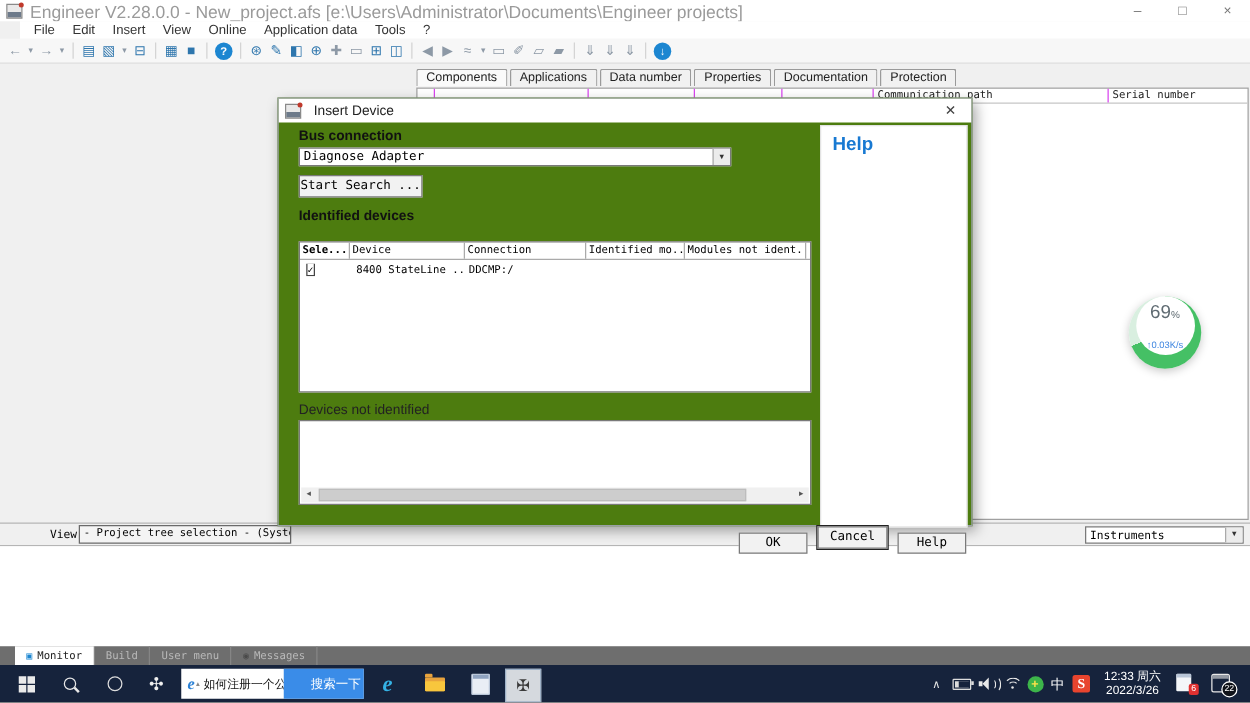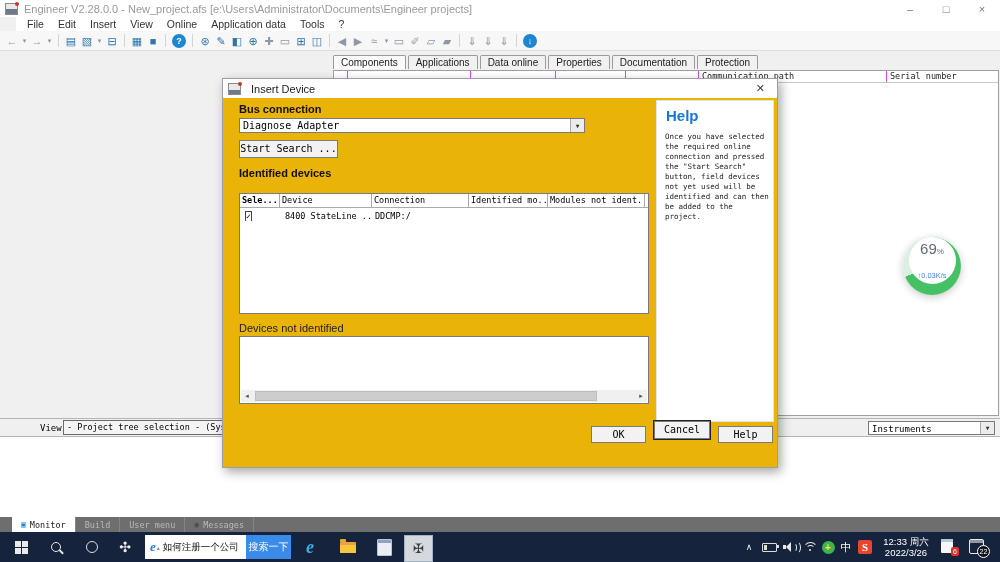--- a/index.html
+++ b/index.html
@@ -7,21 +7,21 @@
     font-family:"Liberation Sans",sans-serif;overflow:hidden;}
 
   
   .titlebar{position:absolute;left:0;top:0;width:1000px;height:17px;background:#fff;
     display:flex;align-items:center;}
   .mini-app-icon{width:11px;height:10px;margin:0 6px 0 5px;
     background:linear-gradient(#e9e9e9 0 55%,#6d7a8a 55% 100%);
     border:1px solid #8a8a8a;position:relative;}
   .mini-app-icon::after{content:"";position:absolute;right:-2px;top:-2px;width:4px;height:4px;
     border-radius:50%;background:#c0392b;}
-  .title-text{font-size:11px;color:#9a9a9a;white-space:nowrap;}
+  .title-text{font-size:14px;color:#9a9a9a;white-space:nowrap;}
   .win-btns{margin-left:auto;display:flex;align-items:center;color:#777;font-size:11px;}
   .win-btn{width:36px;text-align:center;cursor:default;}
 
   
   .menubar{position:absolute;left:16px;top:17px;width:1000px;height:14px;background:#fff;
     display:flex;align-items:center;font-size:10.5px;color:#333;padding-left:4px;box-sizing:border-box;}
   .menu-item{padding:0 7px;}
 
   
   .toolbar{position:absolute;left:0;top:31px;width:1000px;height:20px;background:#f7f7f7;
@@ -90,21 +90,21 @@
   .search-glass::after{content:"";position:absolute;width:5px;height:1.5px;background:#e8e8e8;
     transform:rotate(45deg);right:-4px;bottom:-1px;}
   .circle-o{width:10px;height:10px;border:1.5px solid #dcdcdc;border-radius:50%;}
   .pinwheel{font-size:14px;color:#f0f0f0;}
   .searchbox{position:absolute;left:145px;top:3px;width:146px;height:24px;background:#fff;
     display:flex;align-items:center;color:#111;}
   .sb-e{color:#2c82d6;font:italic bold 13px "Liberation Serif",serif;margin:0 1px 0 5px;}
   .sb-caret{font-size:6px;color:#888;}
   .sb-text{font-size:9.5px;margin-left:3px;white-space:nowrap;overflow:hidden;flex:1;}
   .sb-btn{width:45px;height:24px;background:#3a8ce8;color:#fff;font-size:10px;
-    display:flex;align-items:center;justify-content:center;flex:none;}
+    display:flex;align-items:center;justify-content:center;flex:none;padding-left:19px;}
   .ie-e{font:italic bold 18px "Liberation Serif",serif;color:#35b2e5;}
   .folder-tb{width:16px;height:11px;background:#e8a33d;border-radius:1px;position:relative;}
   .folder-tb::before{content:"";position:absolute;top:-3px;left:0;width:6px;height:3px;
     background:#e8a33d;border-radius:1px 1px 0 0;}
   .folder-tb::after{content:"";position:absolute;left:0;bottom:0;width:16px;height:8px;
     background:#f8c63d;border-radius:1px;}
   .clipboard-tb{width:13px;height:15px;background:#e9eef5;border:1px solid #b9c6d8;border-radius:1px;
     box-shadow:inset 0 3px 0 #8fa3c0;}
   .eng-task{position:absolute;left:404px;top:3px;width:27px;height:25px;background:#d5d9de;
     border:1px solid #9fb2c8;display:flex;align-items:center;justify-content:center;
@@ -135,21 +135,21 @@
   .doc-tray{position:absolute;left:941px;top:7px;width:12px;height:14px;background:#f4f6f9;
     border-radius:1px;box-shadow:inset 0 3px 0 #b9c6d8;}
   .chat-tray{position:absolute;left:969px;top:7px;width:13px;height:13px;border:1.5px solid #e8e8e8;
     border-radius:2px;box-shadow:inset 0 3px 0 rgba(232,232,232,.6);}
   .badge{position:absolute;background:#e03131;color:#fff;font-size:7px;line-height:9px;
     padding:0 2px;border-radius:2px;right:-6px;bottom:-3px;}
   .badge.dark{background:#10131a;border:1px solid #fff;border-radius:50%;width:11px;height:11px;
     line-height:11px;text-align:center;padding:0;right:-7px;bottom:-5px;}
 
   
-  .dialog{position:absolute;left:222px;top:78px;width:556px;height:390px;background:#eab308;
+  .dialog{position:absolute;left:222px;top:78px;width:556px;height:343px;background:#4d7c0f;
     border:1px solid #9aa0a6;box-shadow:3px 4px 10px rgba(0,0,0,.35);box-sizing:border-box;}
   .dlg-title{height:19px;background:#fff;display:flex;align-items:center;}
   .dlg-title-text{font-size:11px;color:#222;margin-left:4px;}
   .dlg-close{margin-left:auto;margin-right:12px;color:#444;font-size:11px;}
   .lbl-bold{position:absolute;font:bold 11px "Liberation Sans",sans-serif;color:#111;}
   .lbl{position:absolute;font:11px "Liberation Sans",sans-serif;color:#222;}
   .dlg-combo{left:16px;top:39px;width:346px;height:15px;
     font:10px/13px "DejaVu Sans Mono",monospace;padding:0 3px;}
   .btn{position:absolute;background:#f2f2f2;border:1px solid #7a7a7a;
     font:10px "DejaVu Sans Mono",monospace;color:#000;text-align:center;box-sizing:border-box;}
@@ -253,21 +253,21 @@
     <span class="tb tb-gray">⇓</span>
     <span class="tb tb-gray">⇓</span>
     <span class="tb-sep"></span>
     <span class="tb-circle">↓</span>
   </div>
 
 
   <div class="tabs">
     <div class="tab active">Components</div>
     <div class="tab">Applications</div>
-    <div class="tab">Data online</div>
+    <div class="tab">Data number</div>
     <div class="tab">Properties</div>
     <div class="tab">Documentation</div>
     <div class="tab">Protection</div>
   </div>
 
   <div class="right-panel">
     <div class="main-header">
       <div style="width:14px"></div>
       <div style="width:123px"></div>
       <div style="width:85px"></div>
@@ -348,29 +348,20 @@
     <div class="listbox">
       <div class="hscroll">
         <span class="hs-btn">◂</span>
         <span class="hs-thumb"></span>
         <span class="hs-btn" style="margin-left:auto">▸</span>
       </div>
     </div>
 
     <div class="help-panel">
       <span class="help-title">Help</span>
-      <span class="help-text">Once you have selected
-the required online
-connection and pressed
-the "Start Search"
-button, field devices
-not yet used will be
-identified and can then
-be added to the
-project.</span>
     </div>
 
     <div class="btn" id="btn-ok">OK</div>
     <div class="btn" id="btn-cancel">Cancel</div>
     <div class="btn" id="btn-help">Help</div>
   </div>
 
   <div class="net-widget">
     <div class="ring-inner">
       <span class="ring-pct"><span>69</span><small>%</small></span>

